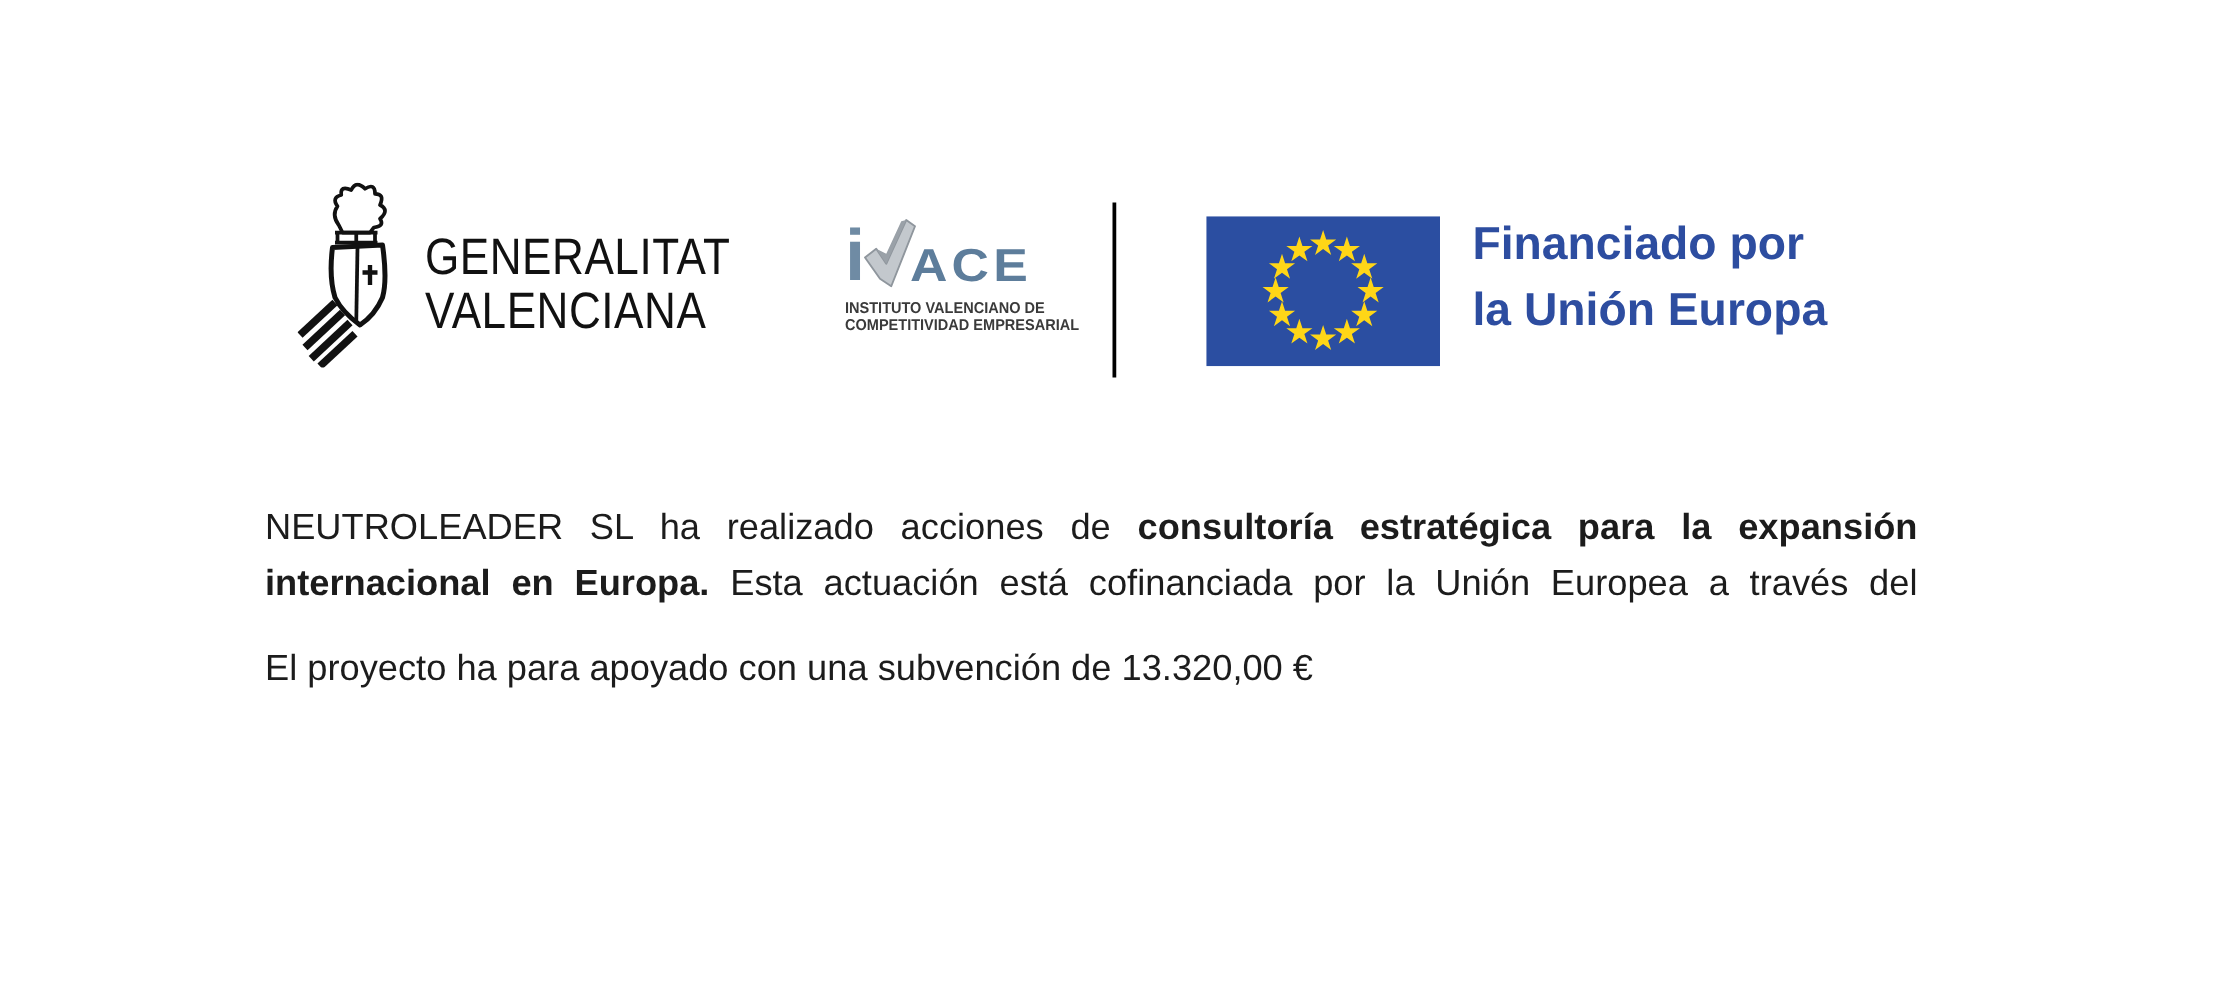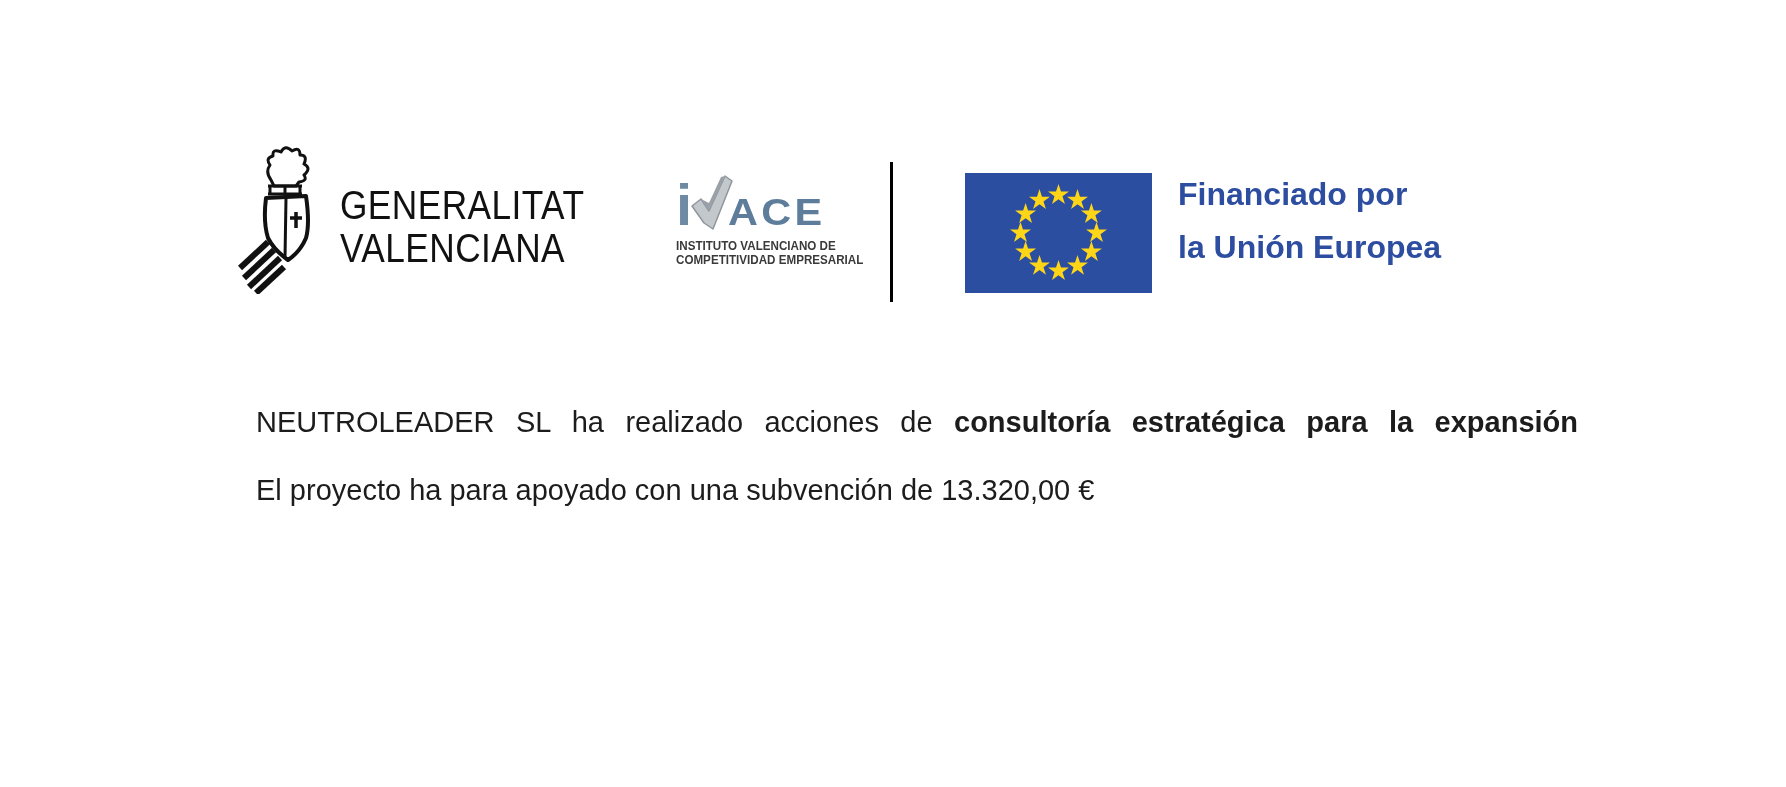--- a/index.html
+++ b/index.html
@@ -46,28 +46,28 @@
 
   
   .divider { left: 890px; top: 162px; width: 2.5px; height: 140px; background: #000; }
 
   
   .eu-flag { left: 965px; top: 173px; width: 187px; height: 120px; }
   .eu-flag .flag-bg { fill: var(--flag_blue, #2b4ea1); }
   .eu-flag .star { fill: var(--star_yellow, #ffd617); }
   .eu-text {
     left: 1178px; top: 168px;
-    font-size: 32px; line-height: 53px; font-weight: 700;
+    font-size: 37px; line-height: 53px; font-weight: 700;
     color: var(--eu_text_blue, #2d4da0);
     white-space: nowrap;
   }
   .eu-text span { display: block; }
 
   
-  .doc-text { left: 212px; top: 400px; width: 1322px; font-size: 29px; color: var(--text_black, #1c1c1c); margin-left: 44px; }
+  .doc-text { left: 212px; top: 400px; width: 1322px; font-size: 29px; color: var(--text_black, #1c1c1c); }
   .doc-line { line-height: 45px; }
   .doc-line.justified { text-align: justify; text-align-last: justify; }
   .doc-line .bold, .doc-line b { font-weight: 700; }
   .doc-p2 { margin-top: 23px; line-height: 45px; }
 </style>
 </head>
 <body style="background: rgb(255, 255, 255);">
 
 <svg class="abs gv-emblem" viewBox="0 0 94 148" fill="none" xmlns="http://www.w3.org/2000/svg">
 
@@ -124,23 +124,24 @@
   <use href="#star" transform="translate(55.5,60)"></use>
   <use href="#star" transform="translate(60.6,41)"></use>
   <use href="#star" transform="translate(74.5,27.1)"></use>
   <use href="#star" transform="translate(93.5,22)"></use>
   <use href="#star" transform="translate(112.5,27.1)"></use>
   <use href="#star" transform="translate(126.4,41)"></use>
 </svg>
 
 <div class="abs eu-text">
   <span>Financiado por</span>
-  <span>la Unión Europea</span>
+  <span>la Unión Europa</span>
 </div>
 
 <div class="abs doc-text">
   <div class="doc-paragraph">
     <div class="doc-line justified"><span>NEUTROLEADER SL ha realizado acciones de </span><span class="bold">consultoría estratégica para la expansión</span></div>
+    <div class="doc-line justified"><span class="bold">internacional en Europa.</span><span> Esta actuación está cofinanciada por la Unión Europea a través del</span></div>
   </div>
   <div class="doc-p2">
     <span>El proyecto ha para apoyado con una subvención de 13.320,00 €</span>
   </div>
 </div>
 
 </body></html>

